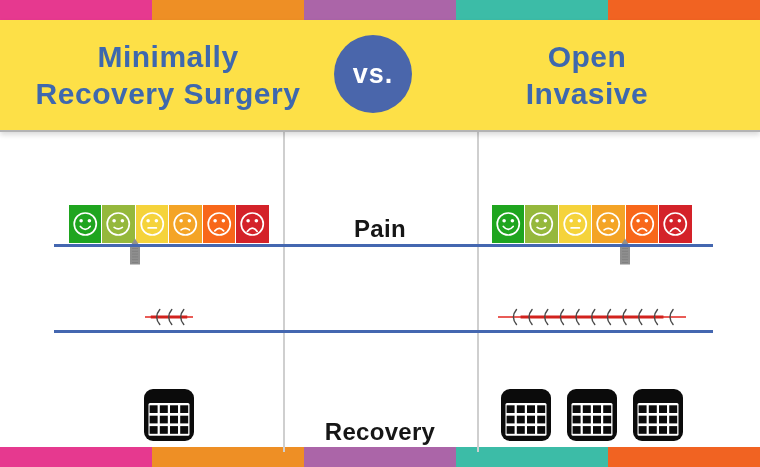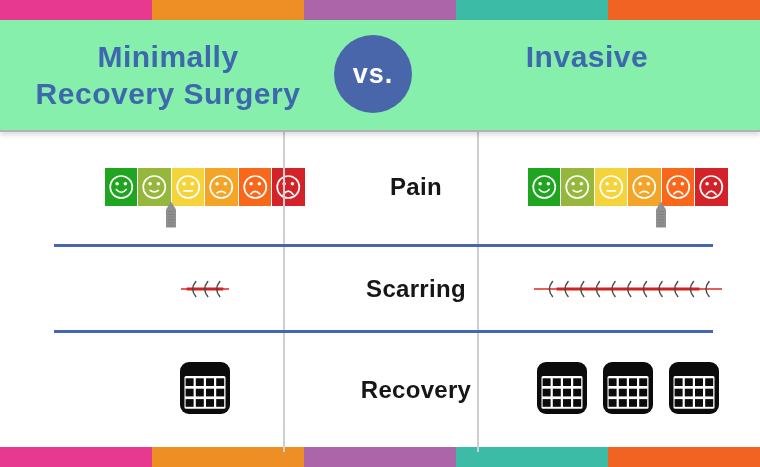--- a/index.html
+++ b/index.html
@@ -6,35 +6,35 @@
   body{font-family:"Liberation Sans",sans-serif;}
   .canvas{position:relative;width:760px;height:467px;background:#ffffff;overflow:hidden;}
 
   
   .colorbar{position:absolute;left:0;width:760px;display:flex;z-index:1;}
   .colorbar.top{top:0;height:20px;}
   .colorbar.bottom{bottom:0;height:20px;}
   .bar-seg{flex:1;height:100%;}
 
   
-  .header-band{position:absolute;top:20px;left:0;width:760px;height:112px;background:#86efac;
+  .header-band{position:absolute;top:20px;left:0;width:760px;height:112px;background:#fde047;
     box-sizing:border-box;border-bottom:2px solid #b3b3b3;box-shadow:0 3px 5px rgba(0,0,0,.14);z-index:5;}
   .title{position:absolute;text-align:center;font-weight:bold;color:#3E68AE;font-size:30px;line-height:37px;letter-spacing:.5px;}
   .title.left{left:18px;top:18px;width:300px;}
   .title.right{left:467px;top:18px;width:240px;}
   .vs-circle{position:absolute;left:334px;top:15px;width:78px;height:78px;border-radius:50%;background:#4A66AB;
     color:#ffffff;font-weight:bold;font-size:27px;letter-spacing:1px;display:flex;align-items:center;justify-content:center;}
 
   
   .vdiv{position:absolute;top:131px;height:321px;width:2px;background:#CFCFCF;z-index:3;}
   .vdiv.v1{left:283px;} .vdiv.v2{left:477px;}
   .hdiv-blue{position:absolute;left:54px;width:659px;height:3px;background:#4467B0;z-index:4;}
   .hdiv-blue.h1{top:244px;} .hdiv-blue.h2{top:330px;}
 
-  .cell{position:absolute;display:flex;align-items:center;justify-content:center;z-index:2;margin-left:36px;}
+  .cell{position:absolute;display:flex;align-items:flex-end;justify-content:center;z-index:2;}
   .c-left{left:54px;width:229px;}
   .c-mid{left:283px;width:194px;}
   .c-right{left:477px;width:229px;}
   .r1{top:131px;height:112px;}
   .r2{top:248px;height:81px;}
   .r3{top:334px;height:112px;}
   .row-label{font-size:24px;font-weight:bold;color:#161616;letter-spacing:.3px;}
 
   
   .pain-scale{position:relative;display:flex;gap:1px;height:38px;}
@@ -60,20 +60,21 @@
 
   <div class="header-band">
     <div class="title left">
       <div>Minimally</div>
       <div>Recovery Surgery</div>
     </div>
     <div class="vs-circle">
       <span>vs.</span>
     </div>
     <div class="title right">
+      <div>Open</div>
       <div>Invasive</div>
     </div>
   </div>
 
   <div class="vdiv v1"></div>
   <div class="vdiv v2"></div>
   <div class="hdiv-blue h1"></div>
   <div class="hdiv-blue h2"></div>
 
   <div class="cell c-left r1">
@@ -195,23 +196,20 @@
   <div class="cell c-left r2">
     <div class="scar" id="scar-left">
         <svg width="70" height="24" viewBox="0 0 70 24">
           <line x1="11" y1="12" x2="59" y2="12" stroke="#E2261F" stroke-width="1.4"></line>
           <line x1="16.759999999999998" y1="12" x2="53.24" y2="12" stroke="#D2221D" stroke-width="3"></line>
           <path d="M25.8,4.5 Q19.6,12 25.8,19.5" fill="none" stroke="#4A4A4A" stroke-width="1.4" stroke-linecap="round"></path>
           <path d="M37.8,4.5 Q31.6,12 37.8,19.5" fill="none" stroke="#4A4A4A" stroke-width="1.4" stroke-linecap="round"></path>
           <path d="M49.8,4.5 Q43.6,12 49.8,19.5" fill="none" stroke="#4A4A4A" stroke-width="1.4" stroke-linecap="round"></path>
         </svg>
       </div>
-  </div>
-  <div class="cell c-mid r2">
-    <span class="row-label">Scarring</span>
   </div>
   <div class="cell c-right r2">
     <div class="scar" id="scar-right">
         <svg width="210" height="24" viewBox="0 0 210 24">
           <line x1="11" y1="12" x2="199" y2="12" stroke="#E2261F" stroke-width="1.4"></line>
           <line x1="33.56" y1="12" x2="176.44" y2="12" stroke="#D2221D" stroke-width="3"></line>
           <path d="M29.5,4.5 Q23.3,12 29.5,19.5" fill="none" stroke="#4A4A4A" stroke-width="1.4" stroke-linecap="round"></path>
           <path d="M45.1,4.5 Q38.9,12 45.1,19.5" fill="none" stroke="#4A4A4A" stroke-width="1.4" stroke-linecap="round"></path>
           <path d="M60.8,4.5 Q54.6,12 60.8,19.5" fill="none" stroke="#4A4A4A" stroke-width="1.4" stroke-linecap="round"></path>
           <path d="M76.5,4.5 Q70.3,12 76.5,19.5" fill="none" stroke="#4A4A4A" stroke-width="1.4" stroke-linecap="round"></path>

